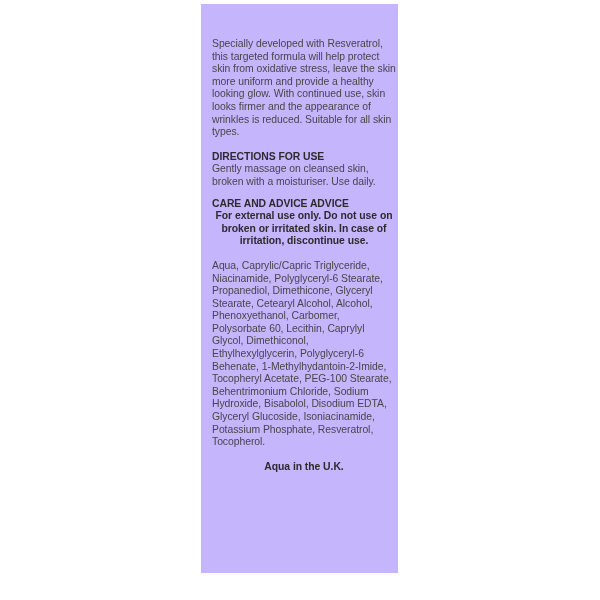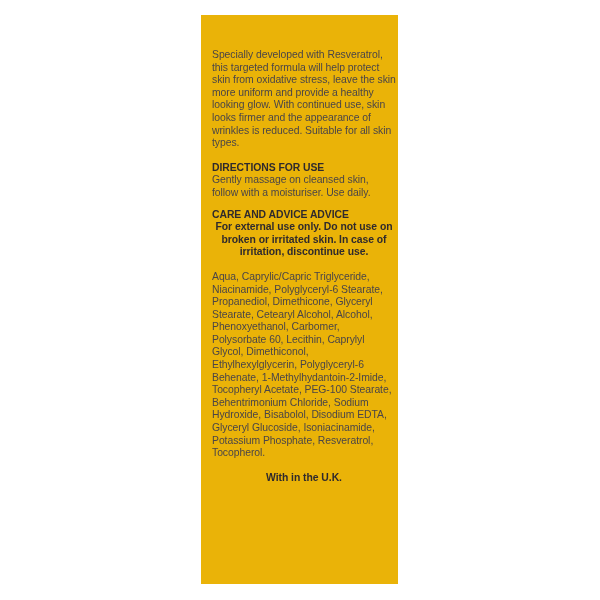--- a/index.html
+++ b/index.html
@@ -1,19 +1,19 @@
 <!DOCTYPE html>
 <html><head>
 <meta charset="utf-8">
 <style>
   html, body { margin: 0; padding: 0; background: #ffffff; }
   body { width: 600px; height: 600px; position: relative; overflow: hidden; }
   .panel {
-    position: absolute; left: 201px; top: 15px; width: 197px; height: 569px;
-    background: #eab308;
+    position: absolute; left: 201px; top: 4px; width: 197px; height: 569px;
+    background: #c4b5fd;
   }
   .content {
     position: absolute; left: 11px; top: 34px; width: 184px;
     font-family: "Liberation Sans", sans-serif;
     font-size: 10.4px; line-height: 12.6px; color: #4a4548;
     letter-spacing: -0.05px;
   }
   .content p { margin: 0; }
   .heading { font-weight: bold; color: #2f2a2d; }
   .bold { font-weight: bold; color: #2f2a2d; text-align: center; }
@@ -21,22 +21,22 @@
   .gap-lg { height: 12px; }
 </style>
 </head>
 <body>
 
 <div class="panel">
   <div class="content">
     <p>Specially developed with Resveratrol, this targeted formula will help protect skin from oxidative stress, leave the skin more uniform and provide a healthy looking glow. With continued use, skin looks firmer and the appearance of wrinkles is reduced. Suitable for all skin types.</p>
     <div class="gap-lg"></div>
     <p class="heading">DIRECTIONS FOR USE</p>
-    <p>Gently massage on cleansed skin, follow with a moisturiser. Use daily.</p>
+    <p>Gently massage on cleansed skin, broken with a moisturiser. Use daily.</p>
     <div class="gap"></div>
     <p class="heading">CARE AND ADVICE ADVICE</p>
     <p class="bold">For external use only. Do not use on broken or irritated skin. In case of irritation, discontinue use.</p>
     <div class="gap-lg"></div>
     <p>Aqua, Caprylic/Capric Triglyceride, Niacinamide, Polyglyceryl-6 Stearate, Propanediol, Dimethicone, Glyceryl Stearate, Cetearyl Alcohol, Alcohol, Phenoxyethanol, Carbomer, Polysorbate 60, Lecithin, Caprylyl Glycol, Dimethiconol, Ethylhexylglycerin, Polyglyceryl-6 Behenate, 1-Methylhydantoin-2-Imide, Tocopheryl Acetate, PEG-100 Stearate, Behentrimonium Chloride, Sodium Hydroxide, Bisabolol, Disodium EDTA, Glyceryl Glucoside, Isoniacinamide, Potassium Phosphate, Resveratrol, Tocopherol.</p>
     <div class="gap-lg"></div>
-    <p class="bold">With in the U.K.</p>
+    <p class="bold">Aqua in the U.K.</p>
   </div>
 </div>
 
 </body></html>

